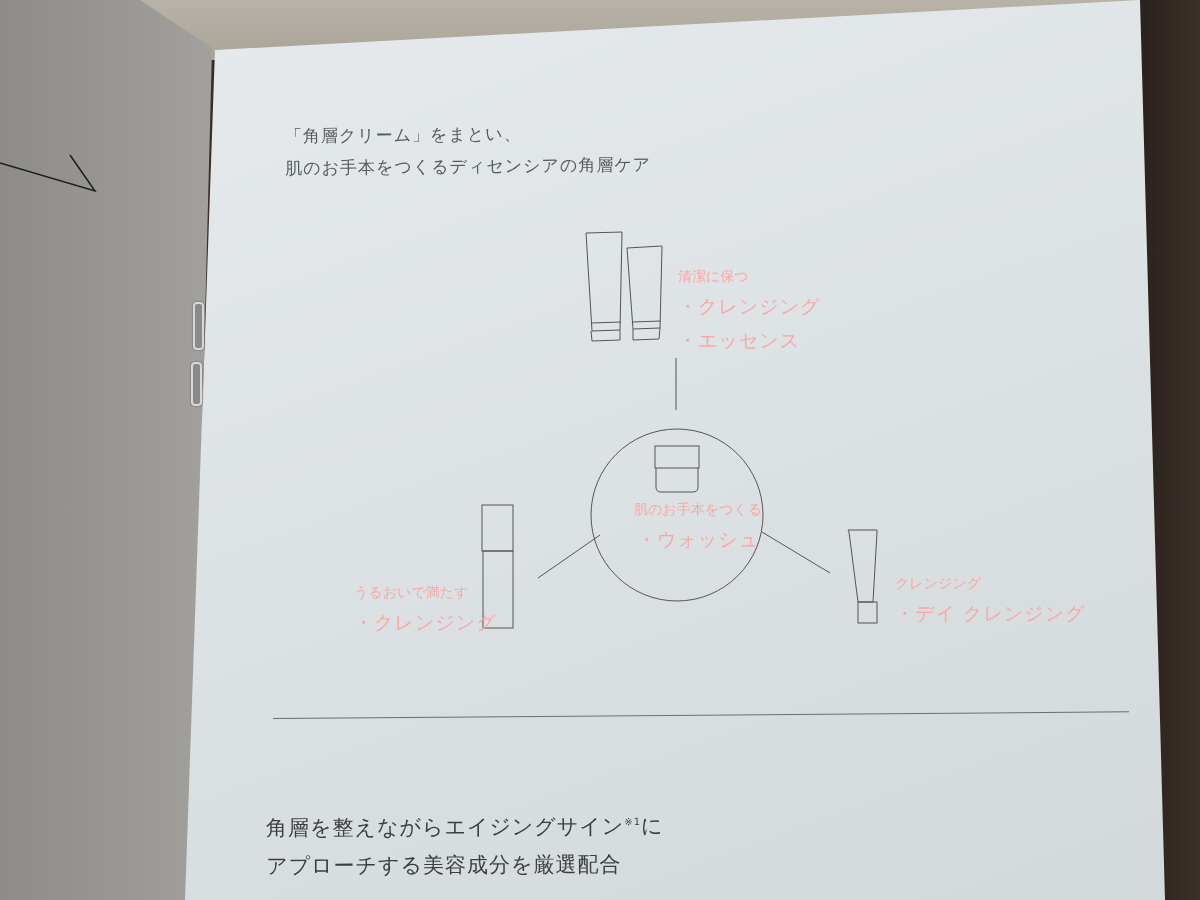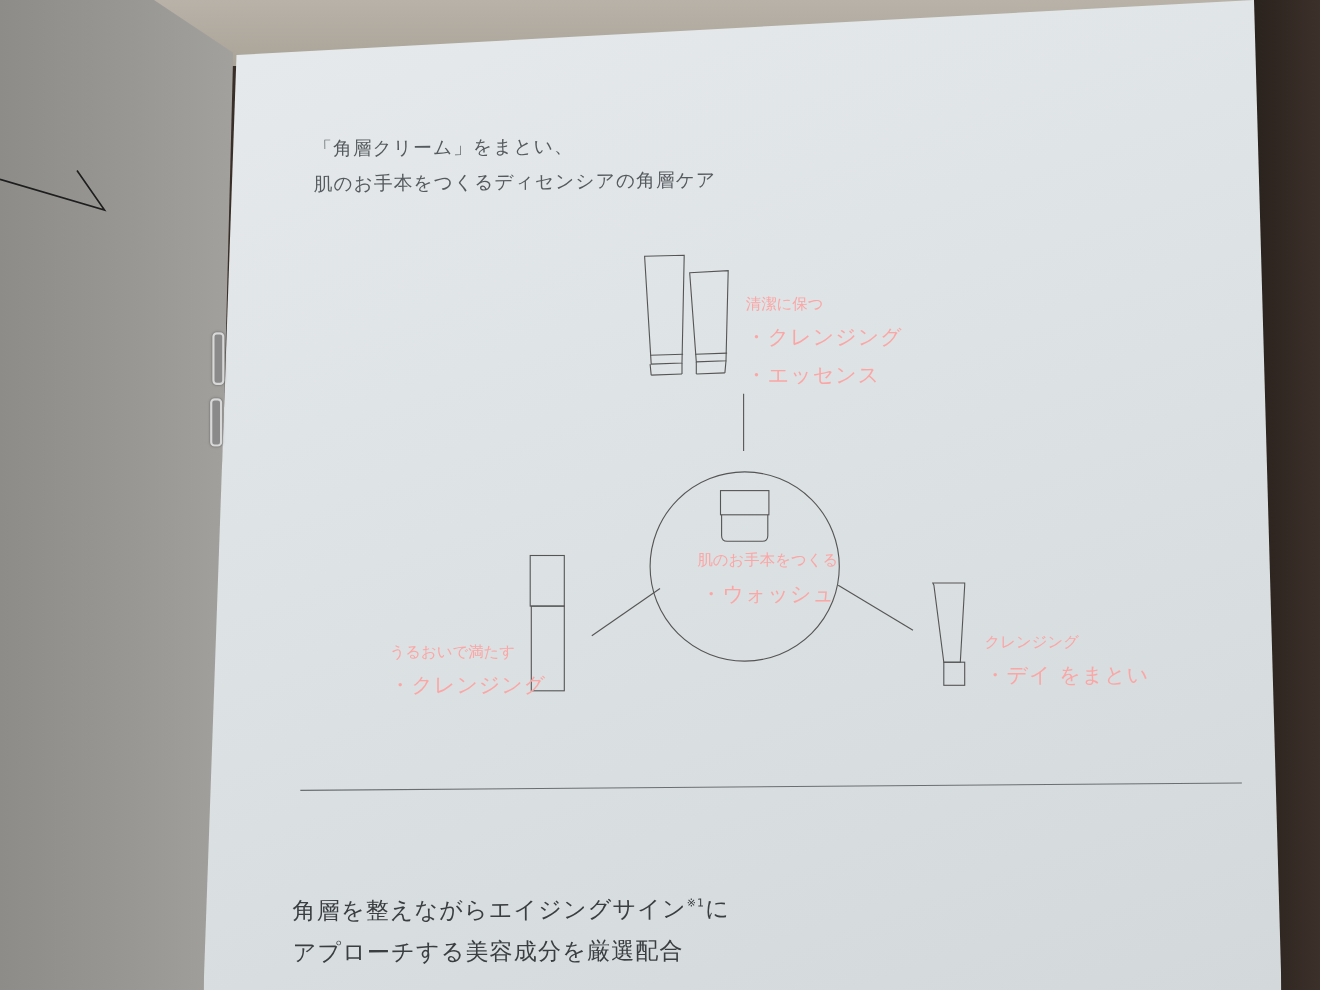--- a/index.html
+++ b/index.html
@@ -120,21 +120,21 @@
   <span class="sub">・ウォッシュ</span>
 </div>
 
 <div class="lbl" style="left:354px;top:584px;">
   <span>うるおいで満たす</span>
   <span class="sub">・クレンジング</span>
 </div>
 
 <div class="lbl" style="left:895px;top:575px;">
   <span>クレンジング</span>
-  <span class="sub">・デイ をまとい</span>
+  <span class="sub">・デイ クレンジング</span>
 </div>
 
 <div class="divider"></div>
 
 <div class="lead">
   <div><span>角層を整えながらエイジングサイン</span><sup>※1</sup><span>に</span></div>
   <div>アプローチする美容成分を厳選配合</div>
 </div>
 
 </body></html>

